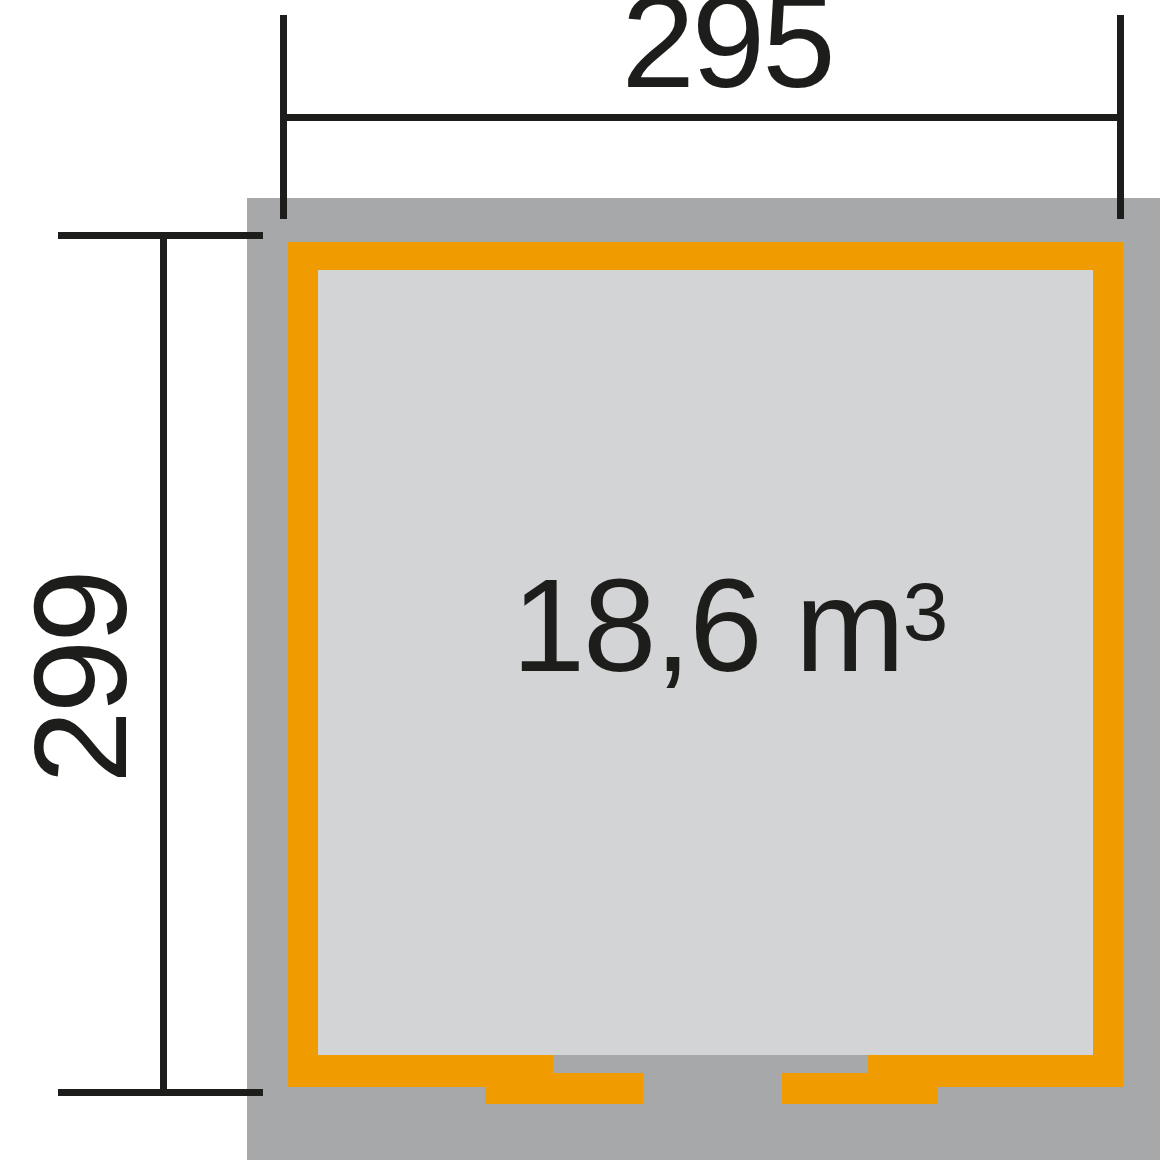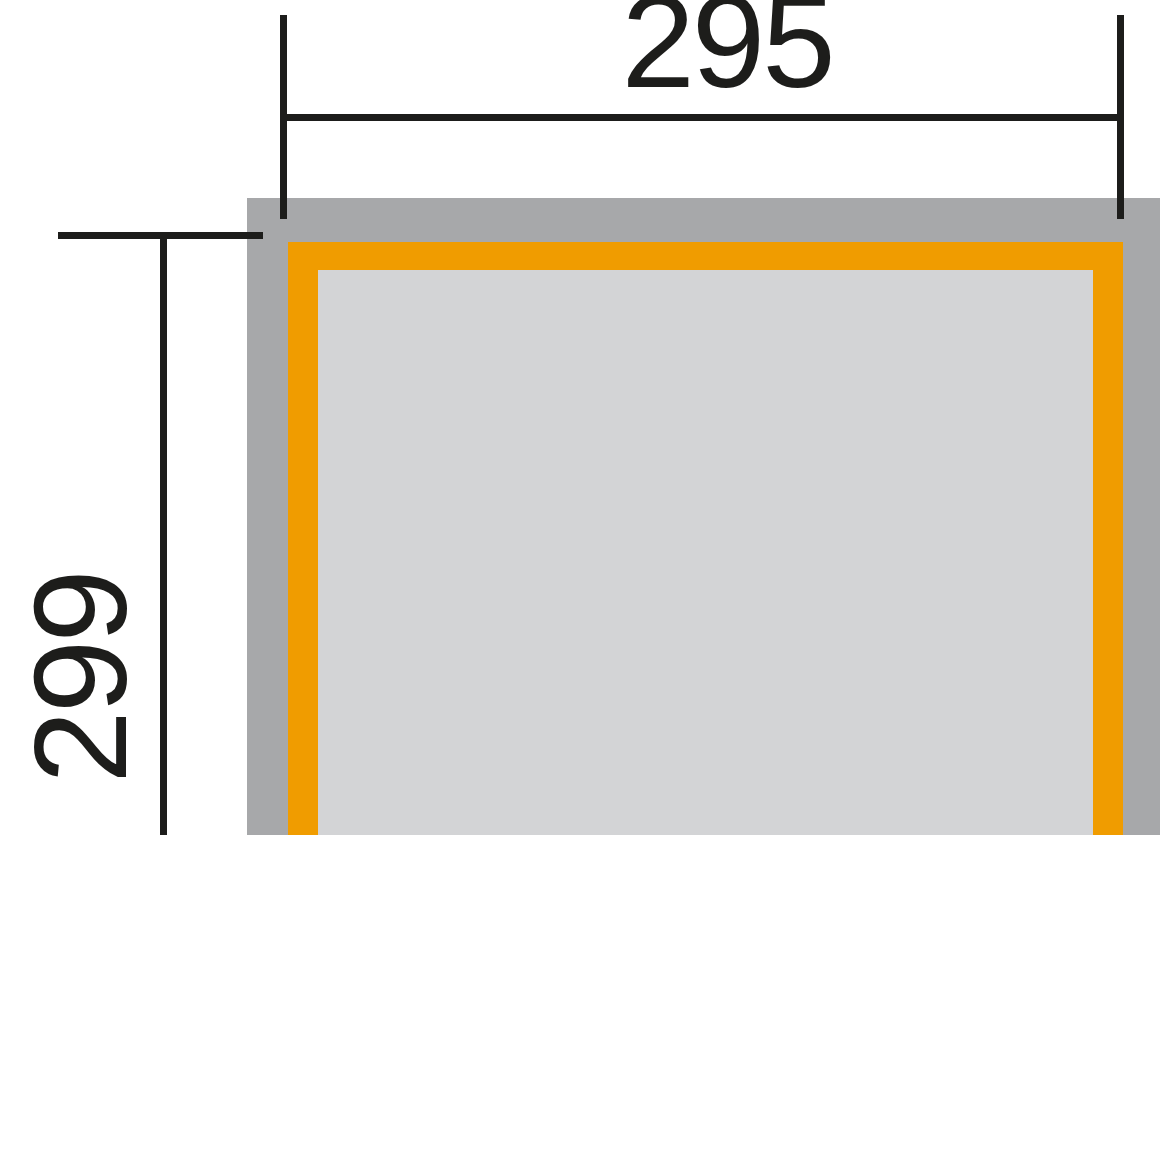--- a/index.html
+++ b/index.html
@@ -3,21 +3,21 @@
 <meta charset="utf-8">
 <style>
   html, body {
     margin: 0;
     padding: 0;
     background: #ffffff;
   }
   .canvas {
     position: relative;
     width: 1160px;
-    height: 835px;
+    height: 1160px;
     overflow: hidden;
     background: var(--background, #ffffff);
     font-family: "Liberation Sans", sans-serif;
   }
   .layer { position: absolute; }
 
   
   .footprint {
     left: 247px; top: 198px;
     width: 913px; height: 962px;
@@ -107,14 +107,17 @@
   <div class="layer dim dim-top-line"></div>
   <div class="layer dim dim-top-tick-left"></div>
   <div class="layer dim dim-top-tick-right"></div>
   <div class="dim-label label-width">295</div>
 
   <div class="layer dim dim-left-line"></div>
   <div class="layer dim dim-left-tick-top"></div>
   <div class="layer dim dim-left-tick-bottom"></div>
   <div class="dim-label label-depth">299</div>
 
+  <div class="volume-label">
+    <span>18,6</span><span class="unit">m</span><span class="exp">3</span>
+  </div>
 
 </div>
 
 </body></html>

